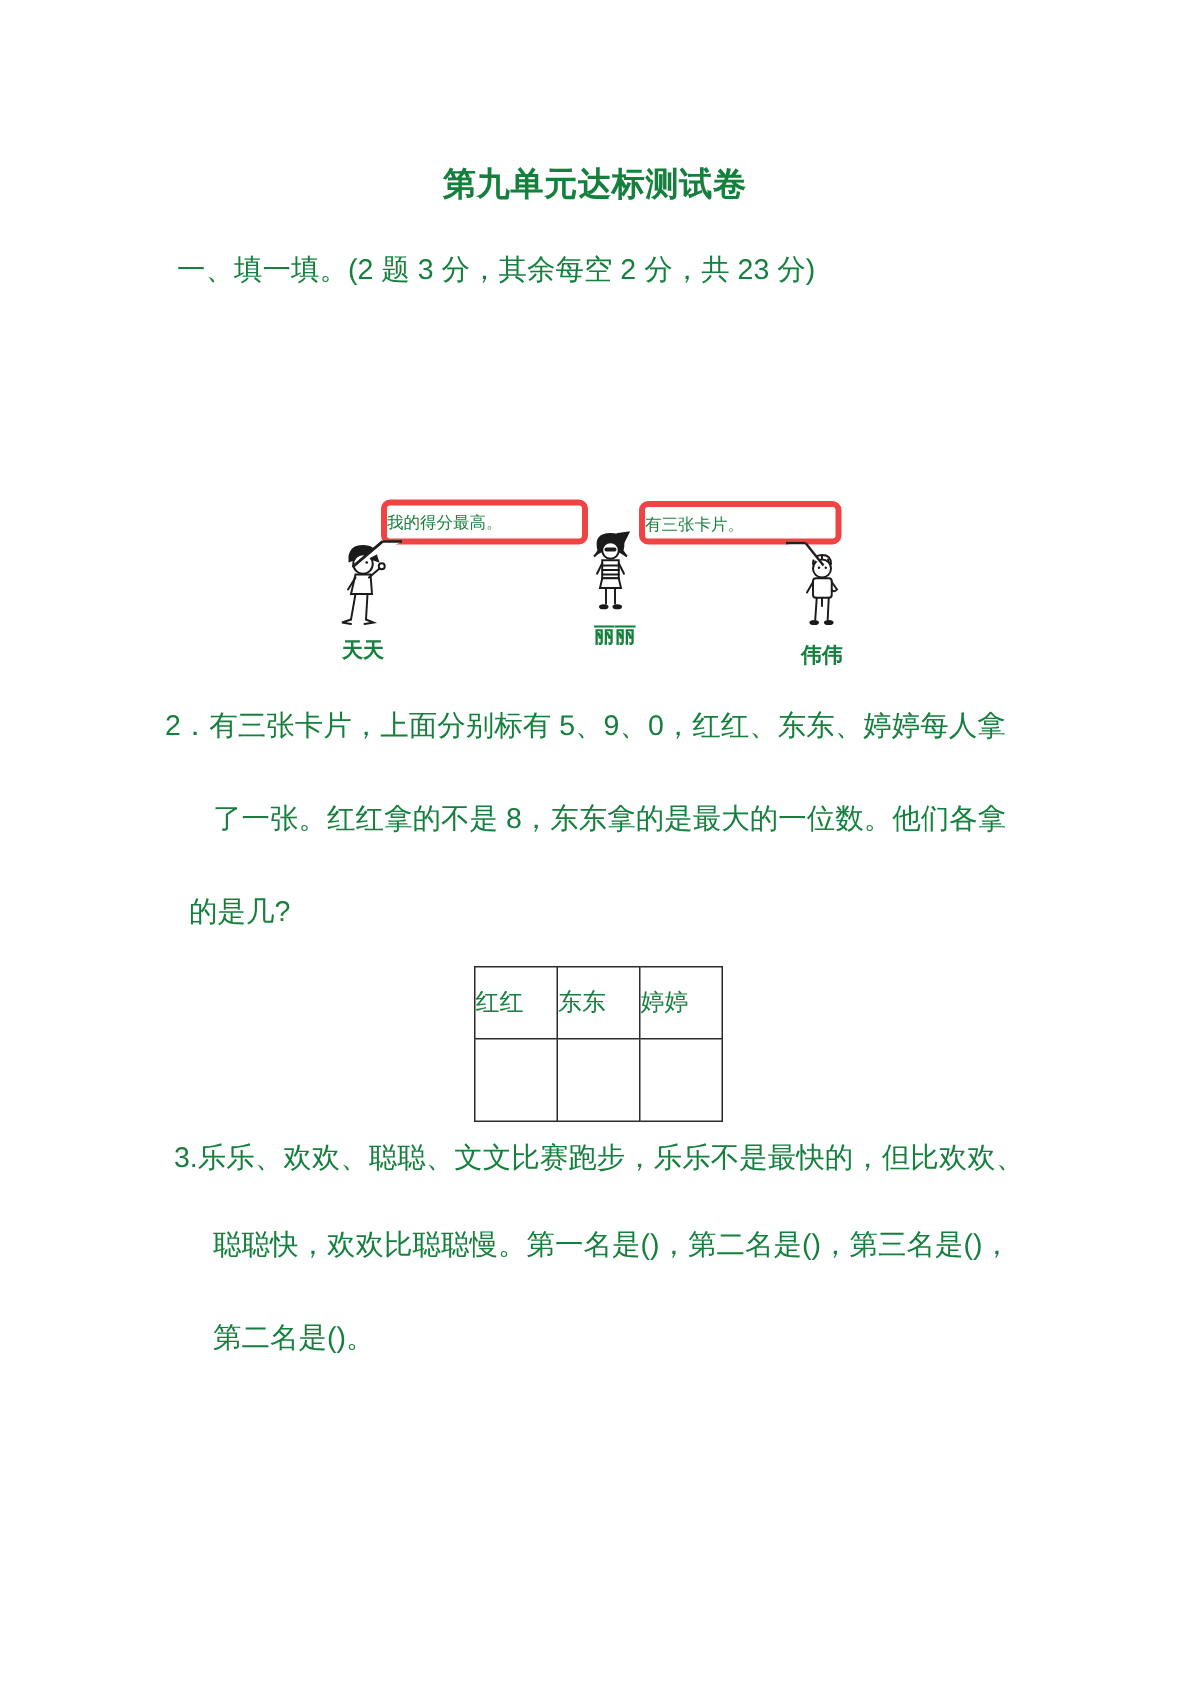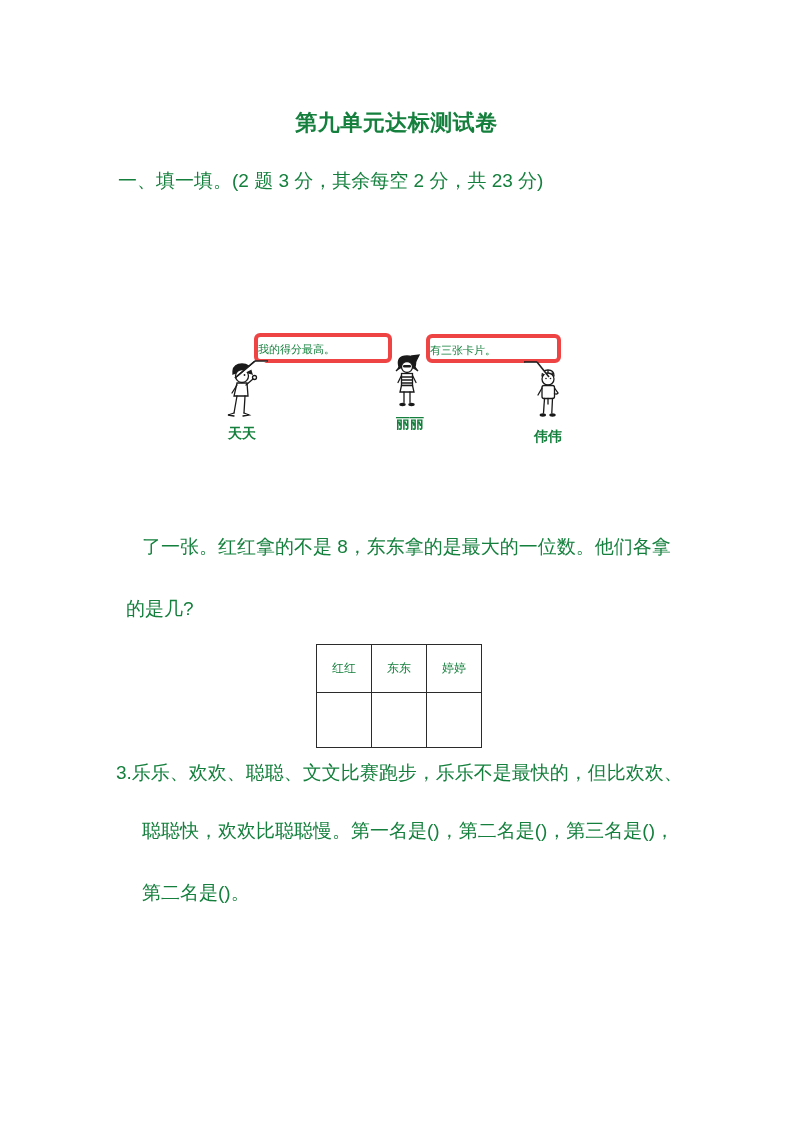--- a/index.html
+++ b/index.html
@@ -38,22 +38,22 @@
     position:absolute;width:56px;text-align:center;
     font-size:14px;font-weight:600;line-height:22px;
   }
   
   .card-table{
     position:absolute;left:316px;top:644px;
     border-collapse:collapse;table-layout:fixed;
   }
   .card-table td{
     border:1.6px solid #2b2b2b;
-    width:54px;text-align:center;vertical-align:middle;
-    font-size:12px;padding:0;background:#fff;
+    width:54px;vertical-align:middle;
+    font-size:16px;padding:0;background:#fff;
   }
   .card-table tr.hdr td{height:47px;}
   .card-table tr.blank td{height:54px;}
 </style>
 </head>
 <body>
 
 <div class="page">
 
   <h1 class="doc-title">第九单元达标测试卷</h1>
@@ -126,20 +126,21 @@
         <path d="M14.5 30.5 L13.5 45"></path>
         <path d="M22.5 30.5 L21.8 45"></path>
         <path d="M18 30.5 L18 36"></path>
         <ellipse cx="12.8" cy="47" rx="3.2" ry="1.7" fill="#1a1a1a" stroke="none"></ellipse>
         <ellipse cx="22.5" cy="47" rx="3.2" ry="1.7" fill="#1a1a1a" stroke="none"></ellipse>
       </g>
     </svg>
     <div class="char-label" style="left:350px;top:97px">伟伟</div>
   </div>
 
+  <div class="line" style="left:110px;top:472px">2．有三张卡片，上面分别标有 5、9、0，红红、东东、婷婷每人拿</div>
   <div class="line" style="left:142px;top:534px">了一张。红红拿的不是 8，东东拿的是最大的一位数。他们各拿</div>
   <div class="line" style="left:126px;top:596px">的是几?</div>
 
   <table class="card-table">
     <tbody>
         <tr class="hdr">
       <td>红红</td>
       <td>东东</td>
       <td>婷婷</td>
     </tr>

